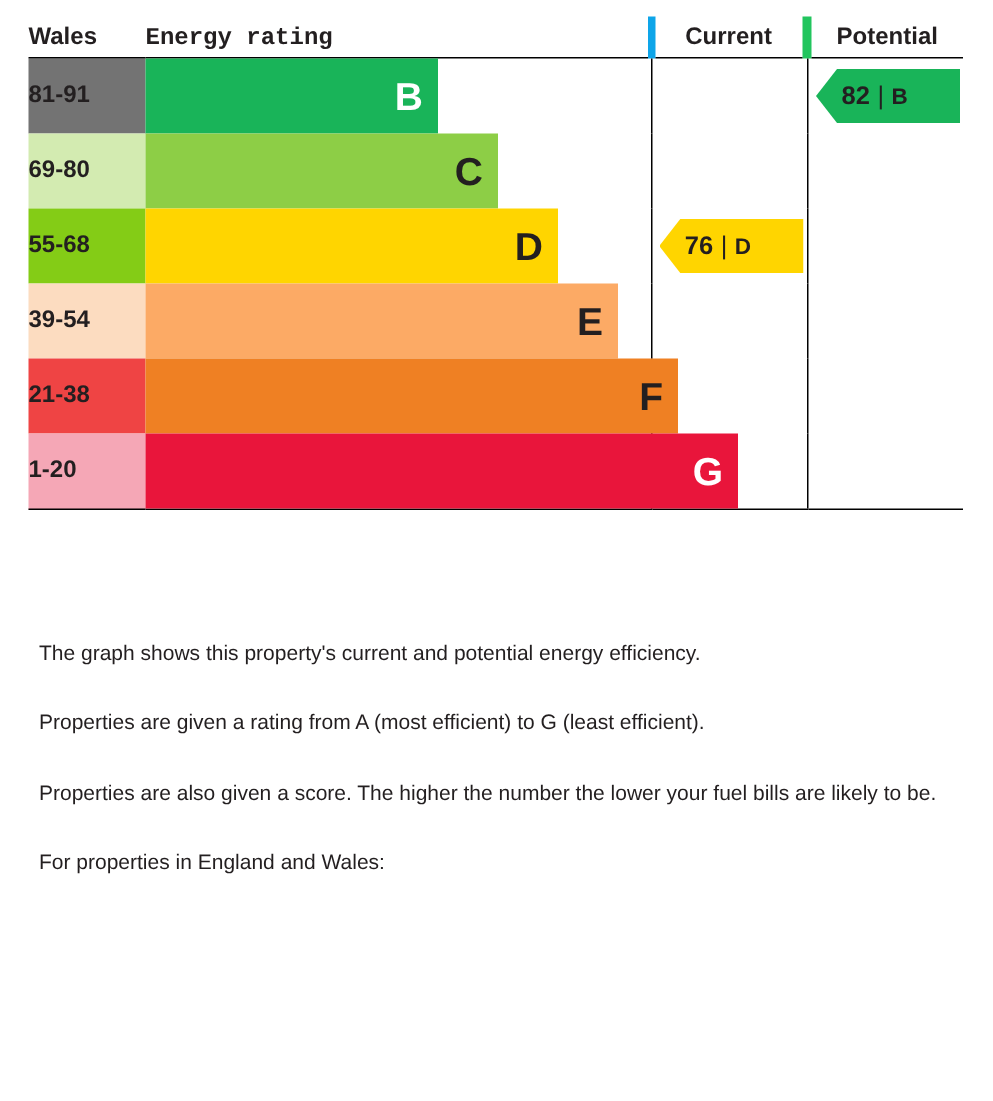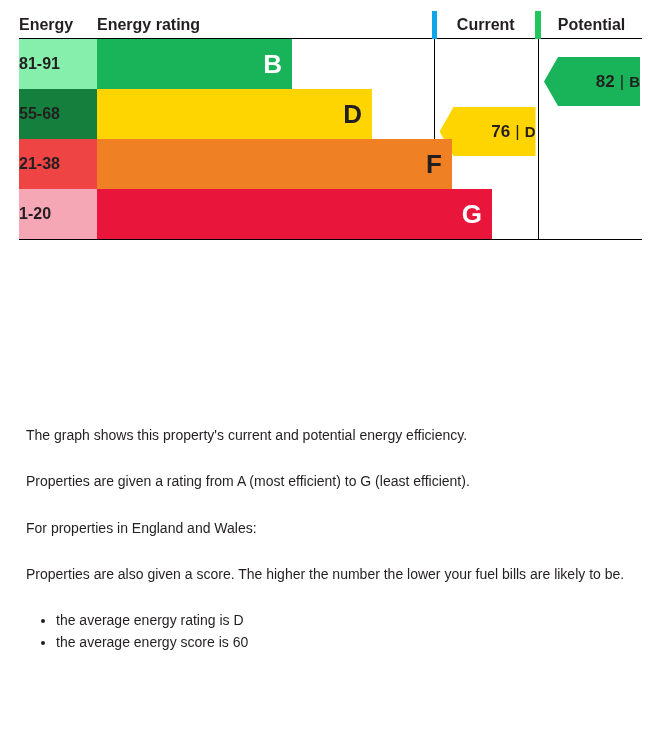--- a/index.html
+++ b/index.html
@@ -35,21 +35,21 @@
   .hdr-row th {
     border-bottom: 1px solid #000000;
     font-size: 16px;
     font-weight: bold;
     text-align: left;
     height: 27px;
     vertical-align: middle;
     color: #231f20;
   }
   th.h-score   { width: 78px;  padding-left: 10px; }
-  th.h-rating  { width: 337px; padding-left: 12px; }
+  th.h-rating  { width: 337px; padding-left: 12px; font-family: Liberation Mono, monospace; }
   th.h-current { width: 104px; text-align: center; border-left: 5px solid #0ea5e9; }
   th.h-potent  { width: 104px; text-align: center; border-left: 6px solid #22c55e; }
 
   td.band-score {
     width: 78px;
     height: 50px;
     font-size: 16px;
     font-weight: bold;
     vertical-align: middle;
     padding-left: 10px;
@@ -83,32 +83,31 @@
   tr.last-band td.band-score,
   tr.last-band td.band-bar,
   tr.last-band td.cell-current,
   tr.last-band td.cell-potential {
     border-bottom: 1px solid #000000;
   }
 
   
   .marker {
     position: absolute;
-    top: 18px;
-    height: 49px;
+    top: 7px;
+    height: 36px;
     box-sizing: border-box;
     display: flex;
     align-items: center;
     font-size: 17px;
     font-weight: bold;
     color: #231f20;
     padding-left: 17px;
     white-space: nowrap;
     clip-path: polygon(0% 50%, 14px 0%, 100% 0%, 100% 100%, 14px 100%);
-    justify-content: flex-end;
   }
   .marker .sep {
     margin: 0 5px 0 5px;
     font-weight: normal;
   }
   .marker .letter { font-size: 15px; }
   .marker.in-current { right: 2px;  width: 96px; }
   .marker.in-potential { right: 2px; width: 96px; }
 
   
@@ -137,60 +136,76 @@
 <div id="epc-wrap">
   <table class="epc">
     <colgroup>
       <col style="width:78px">
       <col style="width:337px">
       <col style="width:104px">
       <col style="width:104px">
     </colgroup>
     <thead>
       <tr class="hdr-row">
-        <th class="h-score">Energy</th>
+        <th class="h-score">Wales</th>
         <th class="h-rating">Energy rating</th>
         <th class="h-current">Current</th>
         <th class="h-potent">Potential</th>
       </tr>
     </thead>
     <tbody>
 
 
       <tr>
-        <td class="band-score" style="background:#86efac">81-91</td>
+        <td class="band-score" style="background:#737373">81-91</td>
         <td class="band-bar">
           <div class="bar" style="width:195px;background:#19b459;color:#ffffff">B</div>
         </td>
         <td class="cell-current"></td>
         <td class="cell-potential">
           <div class="marker in-potential" style="background:#19b459">
             <span>82</span>
             <span class="sep">|</span>
             <span class="letter">B</span>
           </div>
         </td>
       </tr>
 
-
-      <tr>
-        <td class="band-score" style="background:#15803d">55-68</td>
+      <tr>
+        <td class="band-score" style="background:#d3ebb1">69-80</td>
+        <td class="band-bar">
+          <div class="bar" style="width:235px;background:#8dce46">C</div>
+        </td>
+        <td class="cell-current"></td>
+        <td class="cell-potential"></td>
+      </tr>
+
+      <tr>
+        <td class="band-score" style="background:#84cc16">55-68</td>
         <td class="band-bar">
           <div class="bar" style="width:275px;background:#ffd500">D</div>
         </td>
         <td class="cell-current">
           <div class="marker in-current" style="background:#ffd500">
             <span>76</span>
             <span class="sep">|</span>
             <span class="letter">D</span>
           </div>
         </td>
         <td class="cell-potential"></td>
       </tr>
 
+      <tr>
+        <td class="band-score" style="background:#fcdcc0">39-54</td>
+        <td class="band-bar">
+          <div class="bar" style="width:315px;background:#fcaa65">E</div>
+        </td>
+        <td class="cell-current"></td>
+        <td class="cell-potential"></td>
+      </tr>
 
       <tr>
         <td class="band-score" style="background:#ef4444">21-38</td>
         <td class="band-bar">
           <div class="bar" style="width:355px;background:#ef8023">F</div>
         </td>
         <td class="cell-current"></td>
         <td class="cell-potential"></td>
       </tr>
 
@@ -202,19 +217,15 @@
         <td class="cell-current"></td>
         <td class="cell-potential"></td>
       </tr>
     </tbody>
   </table>
 </div>
 
 <div id="copy">
   <p>The graph shows this property's current and potential energy efficiency.</p>
   <p>Properties are given a rating from A (most efficient) to G (least efficient).</p>
+  <p>Properties are also given a score. The higher the number the lower your fuel bills are likely to be.</p>
   <p>For properties in England and Wales:</p>
-  <p>Properties are also given a score. The higher the number the lower your fuel bills are likely to be.</p>
-  <ul>
-    <li>the average energy rating is D</li>
-    <li>the average energy score is 60</li>
-  </ul>
 </div>
 
 </body></html>

